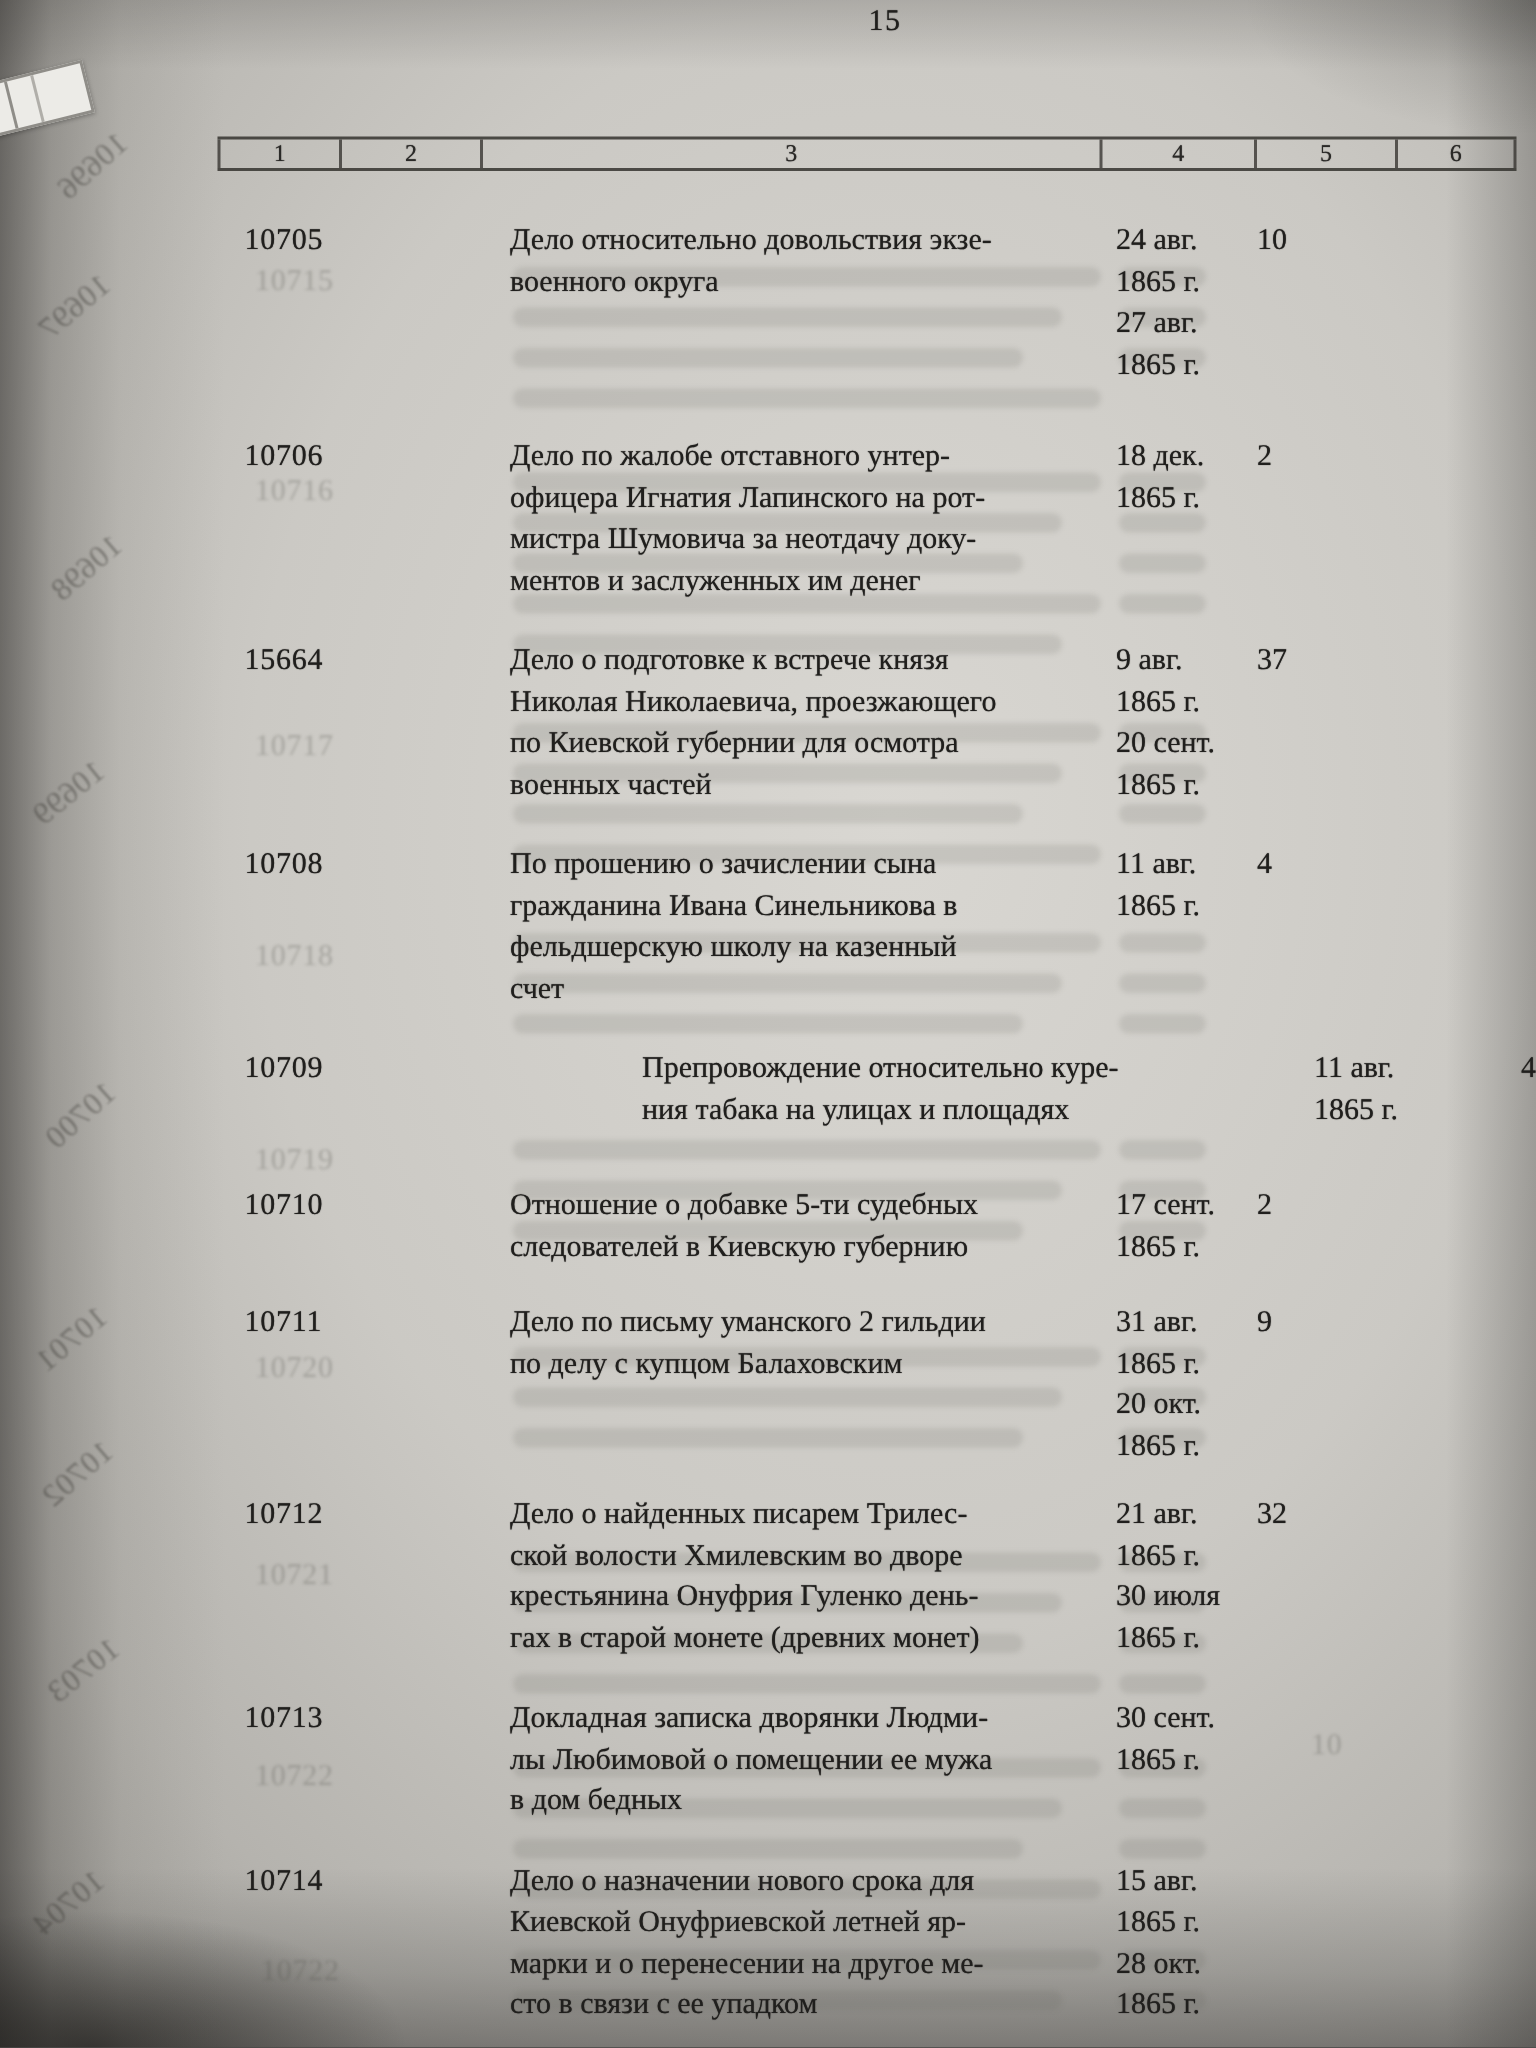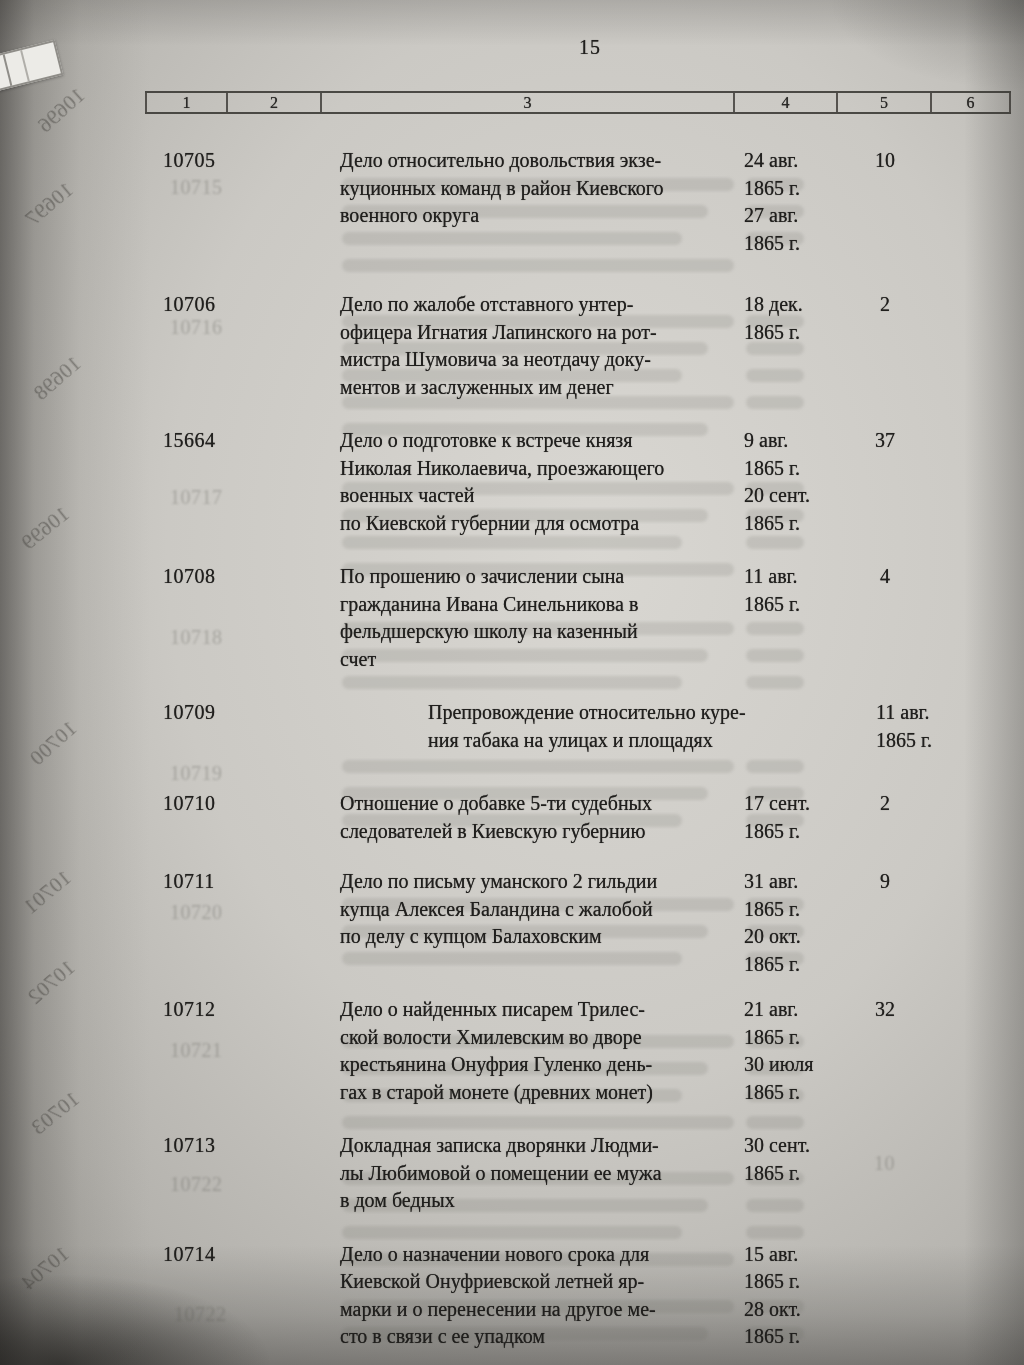--- a/index.html
+++ b/index.html
@@ -15,21 +15,21 @@
       linear-gradient(270deg, rgba(45,44,42,0.28) 0px, rgba(0,0,0,0) 60px),
       linear-gradient(0deg, rgba(38,36,34,0.42) 0px, rgba(20,20,18,0.18) 50px, rgba(0,0,0,0) 120px),
       linear-gradient(180deg, rgba(50,48,46,0.20) 0px, rgba(0,0,0,0) 46px),
       radial-gradient(ellipse 820px 1050px at 58% 40%, #d9d7d2 0%, #cbc9c4 52%, #b5b3ae 84%, #a3a19c 100%);
   }
 
   .ghost-layer { position:absolute; inset:0; z-index:1; }
   .content { position:absolute; inset:0; z-index:2; color:#201f1d;
              text-shadow:0 0 0.7px rgba(32,30,28,0.85); }
 
-  .page-number { position:absolute; top:36px; left:540px; width:100px;
+  .page-number { position:absolute; top:3px; left:540px; width:100px;
                  text-align:center; font-size:20px; letter-spacing:1px; }
 
   .table-header {
     position:absolute; left:145px; top:91px; width:866px; height:23px;
     display:grid; grid-template-columns:83px 94px 413px 103px 94px 79px;
     border-top:2px solid rgba(52,50,46,0.85);
     border-bottom:2px solid rgba(52,50,46,0.85);
   }
   .hcell { border-right:2px solid rgba(52,50,46,0.78); text-align:center;
            font-size:16px; line-height:19px; color:#2a2927; }
@@ -39,21 +39,21 @@
   .trow { display:grid; grid-template-columns:83px 94px 413px 103px 94px 79px;
           align-items:start; margin-bottom:26px; }
   .trow:nth-child(1) { margin-bottom:34px; }
   .trow:nth-child(5) { margin-bottom:36px;gap:44px; }
   .trow:nth-child(6) { margin-bottom:23px; }
   .trow:nth-child(7) { margin-bottom:18px; }
   .cell { font-size:20px; line-height:27.5px; }
   .c1 { padding-left:18px; letter-spacing:0.5px; }
   .c3 { padding-left:18px; }
   .c4 { padding-left:9px; }
-  .c5 { text-align:center; }
+  .c5 { }
 
   .gnum { position:absolute; font-size:20px; color:rgba(72,70,66,0.40);
           filter:blur(0.7px); letter-spacing:0.5px; }
   .gnum.mirror { color:rgba(58,56,52,0.45); font-size:21px; }
   .gnum.faint  { color:rgba(80,78,74,0.30); filter:blur(1px); }
   .gline { position:absolute; height:13px; border-radius:7px;
            background:rgba(96,92,86,0.15); filter:blur(1.8px); }
 
   .corner-tab { position:absolute; left:-12px; top:48px; width:72px; height:36px;
                 background:#ecebe7; border:2px solid #8f8d88; transform:rotate(-14deg);
@@ -161,21 +161,20 @@
         <div class="hcell">4</div>
         <div class="hcell">5</div>
         <div class="hcell">6</div>
       </div>
     <div class="table-body">
         <div class="trow">
           <div class="cell c1">10705</div>
           <div class="cell c2"></div>
           <div class="cell c3">
             <div class="tline">Дело относительно довольствия экзе-</div>
-            <div class="tline">куционных команд в район Киевского</div>
             <div class="tline">военного округа</div>
           </div>
           <div class="cell c4">
             <div class="tline">24 авг.</div>
             <div class="tline">1865 г.</div>
             <div class="tline">27 авг.</div>
             <div class="tline">1865 г.</div>
           </div>
           <div class="cell c5">10</div>
           <div class="cell c6"></div>
@@ -195,22 +194,22 @@
           </div>
           <div class="cell c5">2</div>
           <div class="cell c6"></div>
         </div>
         <div class="trow">
           <div class="cell c1">15664</div>
           <div class="cell c2"></div>
           <div class="cell c3">
             <div class="tline">Дело о подготовке к встрече князя</div>
             <div class="tline">Николая Николаевича, проезжающего</div>
+            <div class="tline">по Киевской губернии для осмотра</div>
             <div class="tline">военных частей</div>
-            <div class="tline">по Киевской губернии для осмотра</div>
           </div>
           <div class="cell c4">
             <div class="tline">9 авг.</div>
             <div class="tline">1865 г.</div>
             <div class="tline">20 сент.</div>
             <div class="tline">1865 г.</div>
           </div>
           <div class="cell c5">37</div>
           <div class="cell c6"></div>
         </div>
@@ -256,21 +255,20 @@
             <div class="tline">1865 г.</div>
           </div>
           <div class="cell c5">2</div>
           <div class="cell c6"></div>
         </div>
         <div class="trow">
           <div class="cell c1">10711</div>
           <div class="cell c2"></div>
           <div class="cell c3">
             <div class="tline">Дело по письму уманского 2 гильдии</div>
-            <div class="tline">купца Алексея Баландина с жалобой</div>
             <div class="tline">по делу с купцом Балаховским</div>
           </div>
           <div class="cell c4">
             <div class="tline">31 авг.</div>
             <div class="tline">1865 г.</div>
             <div class="tline">20 окт.</div>
             <div class="tline">1865 г.</div>
           </div>
           <div class="cell c5">9</div>
           <div class="cell c6"></div>

